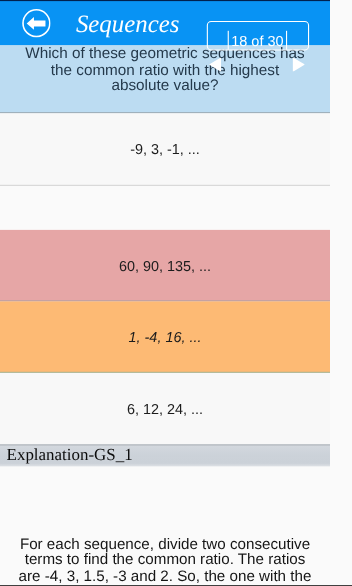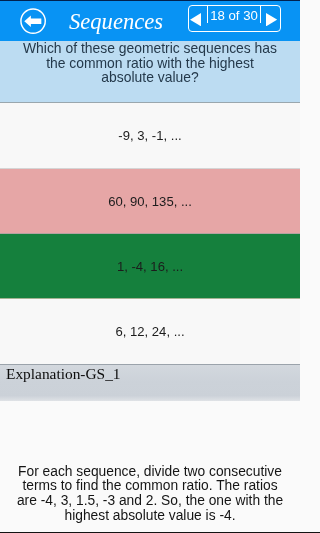--- a/index.html
+++ b/index.html
@@ -4,46 +4,46 @@
 <style>
   * { margin:0; padding:0; box-sizing:border-box; }
   html,body { width:300px; height:533px; overflow:hidden; }
   body { font-family:"Liberation Sans", sans-serif; background:#fafafa; -webkit-font-smoothing:antialiased; }
 
   .header { height:41px; background:#0893f4; display:flex; align-items:center;
             position:relative; }
   .back-btn { position:absolute; left:20.3px; top:7.6px; width:26.2px; height:26.2px; }
   .title { color:#fff; font-family:"Liberation Serif", serif; font-size:22.6px;
            position:absolute; left:69px; top:8.8px;font-style:italic; }
-  .pager { position:absolute; left:187.5px; top:5px; width:93px; height:26.7px;
-           border:1.4px solid #fff; border-radius:4px; display:flex; align-items:flex-start; }
+  .pager { position:absolute; left:187.5px; top:19px; width:93px; height:26.7px;
+           border:1.4px solid #fff; border-radius:4px; display:flex; align-items:flex-end; }
   .pg-arrow { width:18.6px; position:relative; }
   .pg-arrow svg { position:absolute; top:7.0px; width:11.2px; height:13.4px; display:block; }
   .pg-arrow:first-child svg { left:1.2px; }
   .pg-arrow:last-child svg { left:4.6px; }
   .pg-label { flex:1; display:flex; align-items:center; justify-content:center; color:#fff;
               font-size:13.2px; border-left:1.4px solid #fff; border-right:1.4px solid #fff;
               padding-top:1.5px; }
 
   .question { background:#bcdcf2; color:#24394b; text-align:center;
               height:62px; padding:0 22px 0; font-size:13.9px; line-height:14.7px;
               border-bottom:1px solid #9aa7ae; }
 
   .opt { height:65.5px; display:flex; align-items:center; justify-content:center;
          font-size:13.1px; color:#1c1c1c; background:#f8f8f8; position:relative;text-align:center; }
   .opt::after { content:""; position:absolute; left:0; right:0; bottom:0; height:1px;
                 background:#d5d5d5; }
-  .opt.wrong { background:#e6a6a6; height:65px; }
+  .opt.wrong { background:#e6a6a6; height:65px;margin-top:40px; }
   .opt.wrong::after { background:#b5a2a2; }
-  .opt.right { background:#15803d; }
+  .opt.right { background:#fdba74;font-style:italic; }
   .opt.right::after { background:#a3b392; }
   .opt:last-child::after { display:none; }
   .opt:last-child { height:65px; }
 
-  .exp-head { height:37px; position:relative;
+  .exp-head { height:20px; position:relative;
               background:linear-gradient(to bottom,#d3d8de 0%,#ccd2d9 45%,#cbd1d8 85%,#dfe2e6 100%);
               font-family:"Liberation Serif", serif; font-size:15.4px;
               color:#0c0c0c; border-top:1px solid #9ba3ab; }
   .exp-head span { position:absolute; left:6px; top:0.2px; }
   .top-bar { position:absolute; left:0; right:0; top:0; height:1.4px; background:#00214e; }
   .bottom-bar { position:absolute; left:0; right:0; bottom:0; height:1.4px; background:#131313; }
   .exp-body { padding:21.5px 14px 0; font-size:13.8px; line-height:14.7px; color:#151515;
               text-align:center;margin-top:42px; }
 </style>
 </head>

